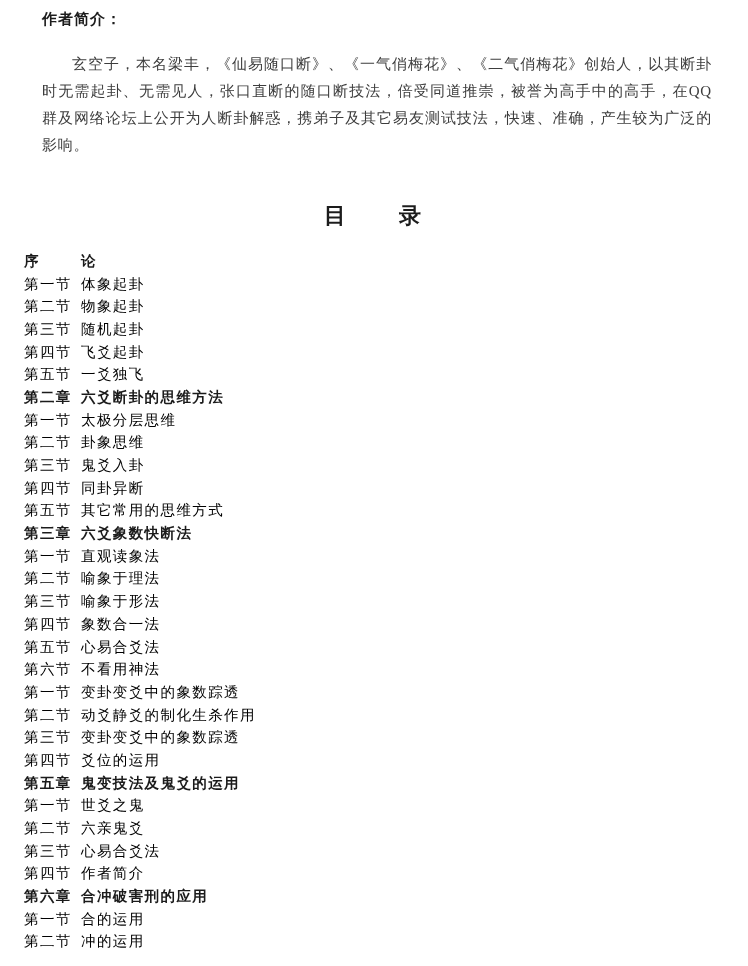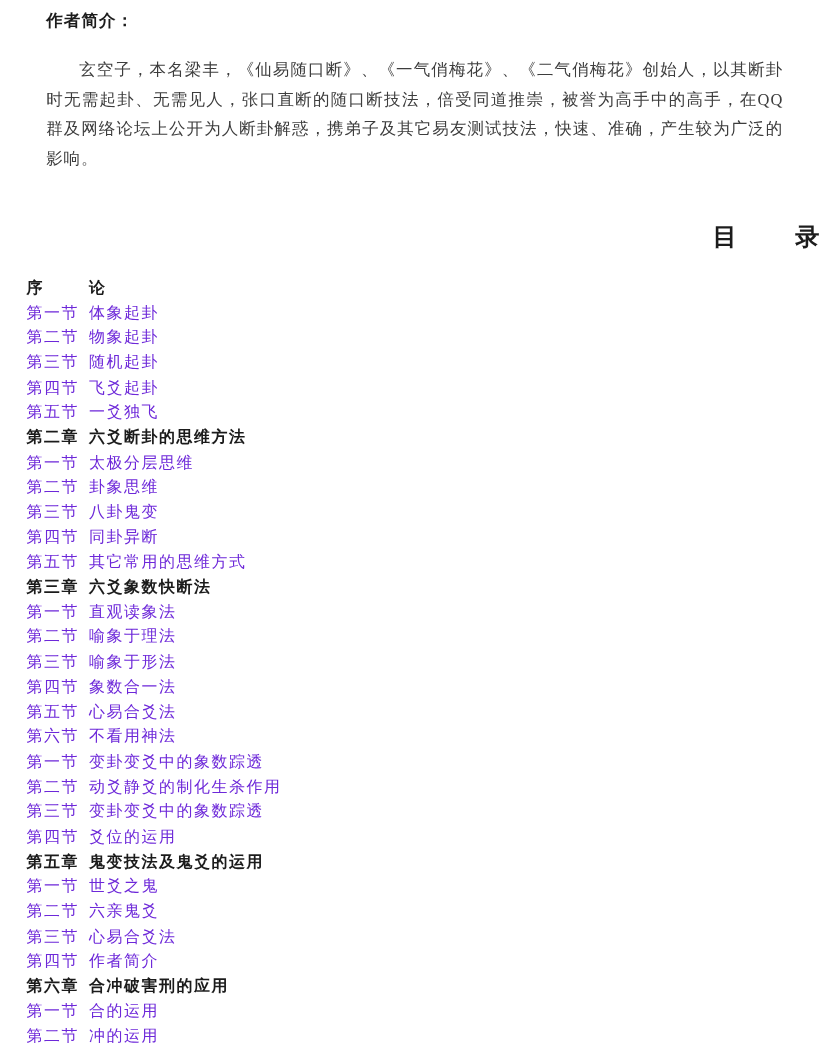--- a/index.html
+++ b/index.html
@@ -28,36 +28,36 @@
     margin-top: 22px;
     font-size: 15px;
     line-height: 27px;
     color: #3d3d3d;
     text-align: justify;
     text-indent: 2em;
     letter-spacing: 0.8px;
   }
   .toc-title {
     margin-top: 42px;
-    text-align: right;
+    text-align: center;
     font-size: 22px;
     font-weight: bold;
     color: #1c1c1c;
     letter-spacing: 3px;
   }
   .toc-list {
     margin-top: 19px;
     padding-left: 24px;
   }
   .toc-row {
     display: flex;
     align-items: center;
     height: 22.7px;
     font-size: 14.5px;
-    color: #6d28d9;
+    color: #000000;
     letter-spacing: 1.4px;
   }
   .toc-row .toc-label {
     flex: 0 0 auto;
     min-width: 57px;
   }
   .toc-row .toc-entry-title {
     flex: 0 0 auto;
   }
   .toc-row.bold {
@@ -119,21 +119,21 @@
       <span class="toc-entry-title">太极分层思维</span>
     </div>
 
     <div class="toc-row">
       <span class="toc-label">第二节</span>
       <span class="toc-entry-title">卦象思维</span>
     </div>
 
     <div class="toc-row">
       <span class="toc-label">第三节</span>
-      <span class="toc-entry-title">八卦鬼变</span>
+      <span class="toc-entry-title">鬼爻入卦</span>
     </div>
 
     <div class="toc-row">
       <span class="toc-label">第四节</span>
       <span class="toc-entry-title">同卦异断</span>
     </div>
 
     <div class="toc-row">
       <span class="toc-label">第五节</span>
       <span class="toc-entry-title">其它常用的思维方式</span>

